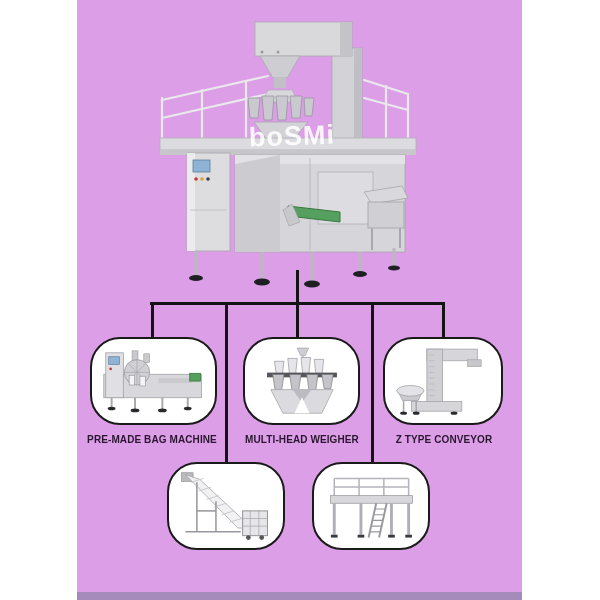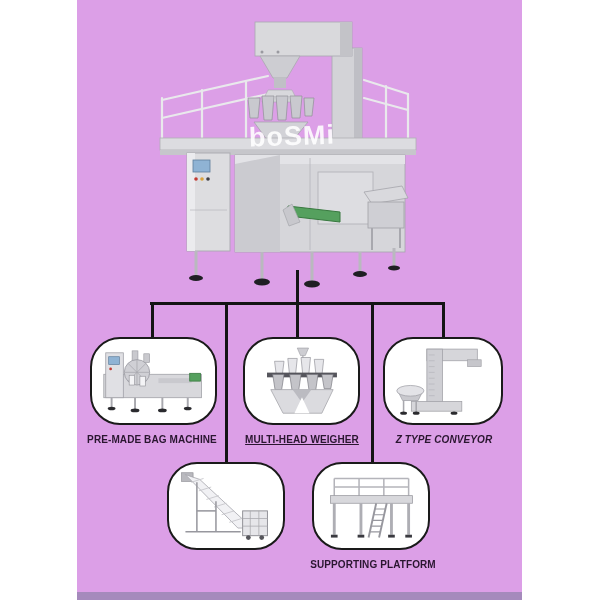--- a/index.html
+++ b/index.html
@@ -30,22 +30,22 @@
   .b2{left:243px;top:337px;width:117px;height:88px;}
   .b3{left:383px;top:337px;width:120px;height:88px;}
   .b4{left:167px;top:462px;width:118px;height:88px;}
   .b5{left:312px;top:462px;width:118px;height:88px;}
   .node svg{width:92%;height:86%;}
 
   
   .node-label{position:absolute;height:14px;line-height:14px;text-align:center;
               font-size:10px;font-weight:700;color:#2A1630;letter-spacing:0.1px;white-space:nowrap;}
   .l1{left:72px; width:160px;top:433px;}
-  .l2{left:222px;width:160px;top:433px;text-decoration:underline;}
-  .l3{left:364px;width:160px;top:433px;font-style:italic;}
+  .l2{left:222px;width:160px;top:433px;}
+  .l3{left:364px;width:160px;top:433px;}
   .l4{left:146px;width:160px;top:558px;}
   .l5{left:283px;width:180px;top:558px;}
 </style>
 </head>
 <body>
 
 <div class="canvas">
   <div class="panel"></div>
 
   <div class="line stem"></div>
@@ -245,16 +245,15 @@
           <rect x="40.5" y="67" width="7" height="3"></rect>
           <rect x="72.5" y="67" width="7" height="3"></rect>
           <rect x="90.5" y="67" width="7" height="3"></rect>
         </g>
     </svg>
   </div>
 
   <div class="node-label l1">PRE-MADE BAG MACHINE</div>
   <div class="node-label l2">MULTI-HEAD WEIGHER</div>
   <div class="node-label l3">Z TYPE CONVEYOR</div>
-  <div class="node-label l5">SUPPORTING PLATFORM</div>
 
   <div class="footer-strip"></div>
 </div>
 
 </body></html>

